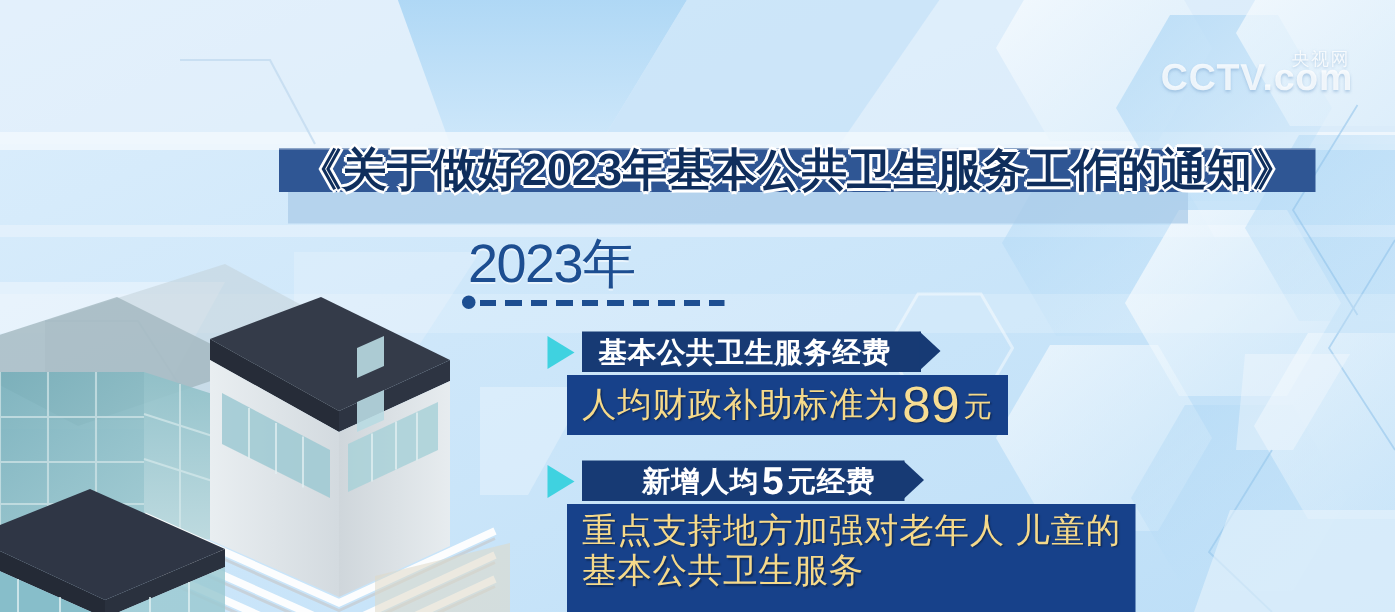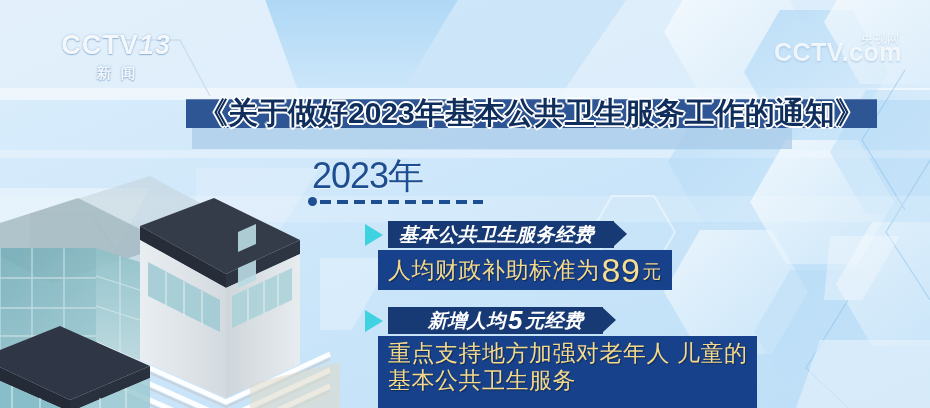--- a/index.html
+++ b/index.html
@@ -142,21 +142,20 @@
   }
 
   .cap-bar {
     position: absolute;
     height: 27px;
     background: #173a74;
     display: flex;
     align-items: center;
     padding-left: 11px;
     padding-right: 20px;
-    font-style: italic;
   }
   .cap-bar::after {
     content: "";
     position: absolute;
     right: -13px; top: 0;
     width: 0; height: 0;
     border-top: 13.5px solid transparent;
     border-bottom: 13.5px solid transparent;
     border-left: 14px solid #173a74;
   }
@@ -368,26 +367,20 @@
 
       <g opacity=".9">
         <rect x="238" y="190" width="18" height="20" fill="#b9dbe3" transform="skewY(-24)"></rect>
         <rect x="238" y="226" width="18" height="20" fill="#b9dbe3" transform="skewY(-24)"></rect>
       </g>
 
       <polygon points="250,236 340,214 340,260 250,260" fill="#ded8c6" opacity=".55"></polygon>
     </svg>
   </div>
 
-  <div class="cctv13-logo">
-    <div class="row1">
-      <span>CCTV</span><span class="num">13</span>
-    </div>
-    <div class="row2">新闻</div>
-  </div>
 
   <div class="cctv-com">
     <span>CCTV.com</span>
     <span class="cn">央视网</span>
   </div>
 
   <div class="headline-shadow"></div>
   <div class="headline">
     <span class="headline-text">《关于做好2023年基本公共卫生服务工作的通知》</span>
   </div>

